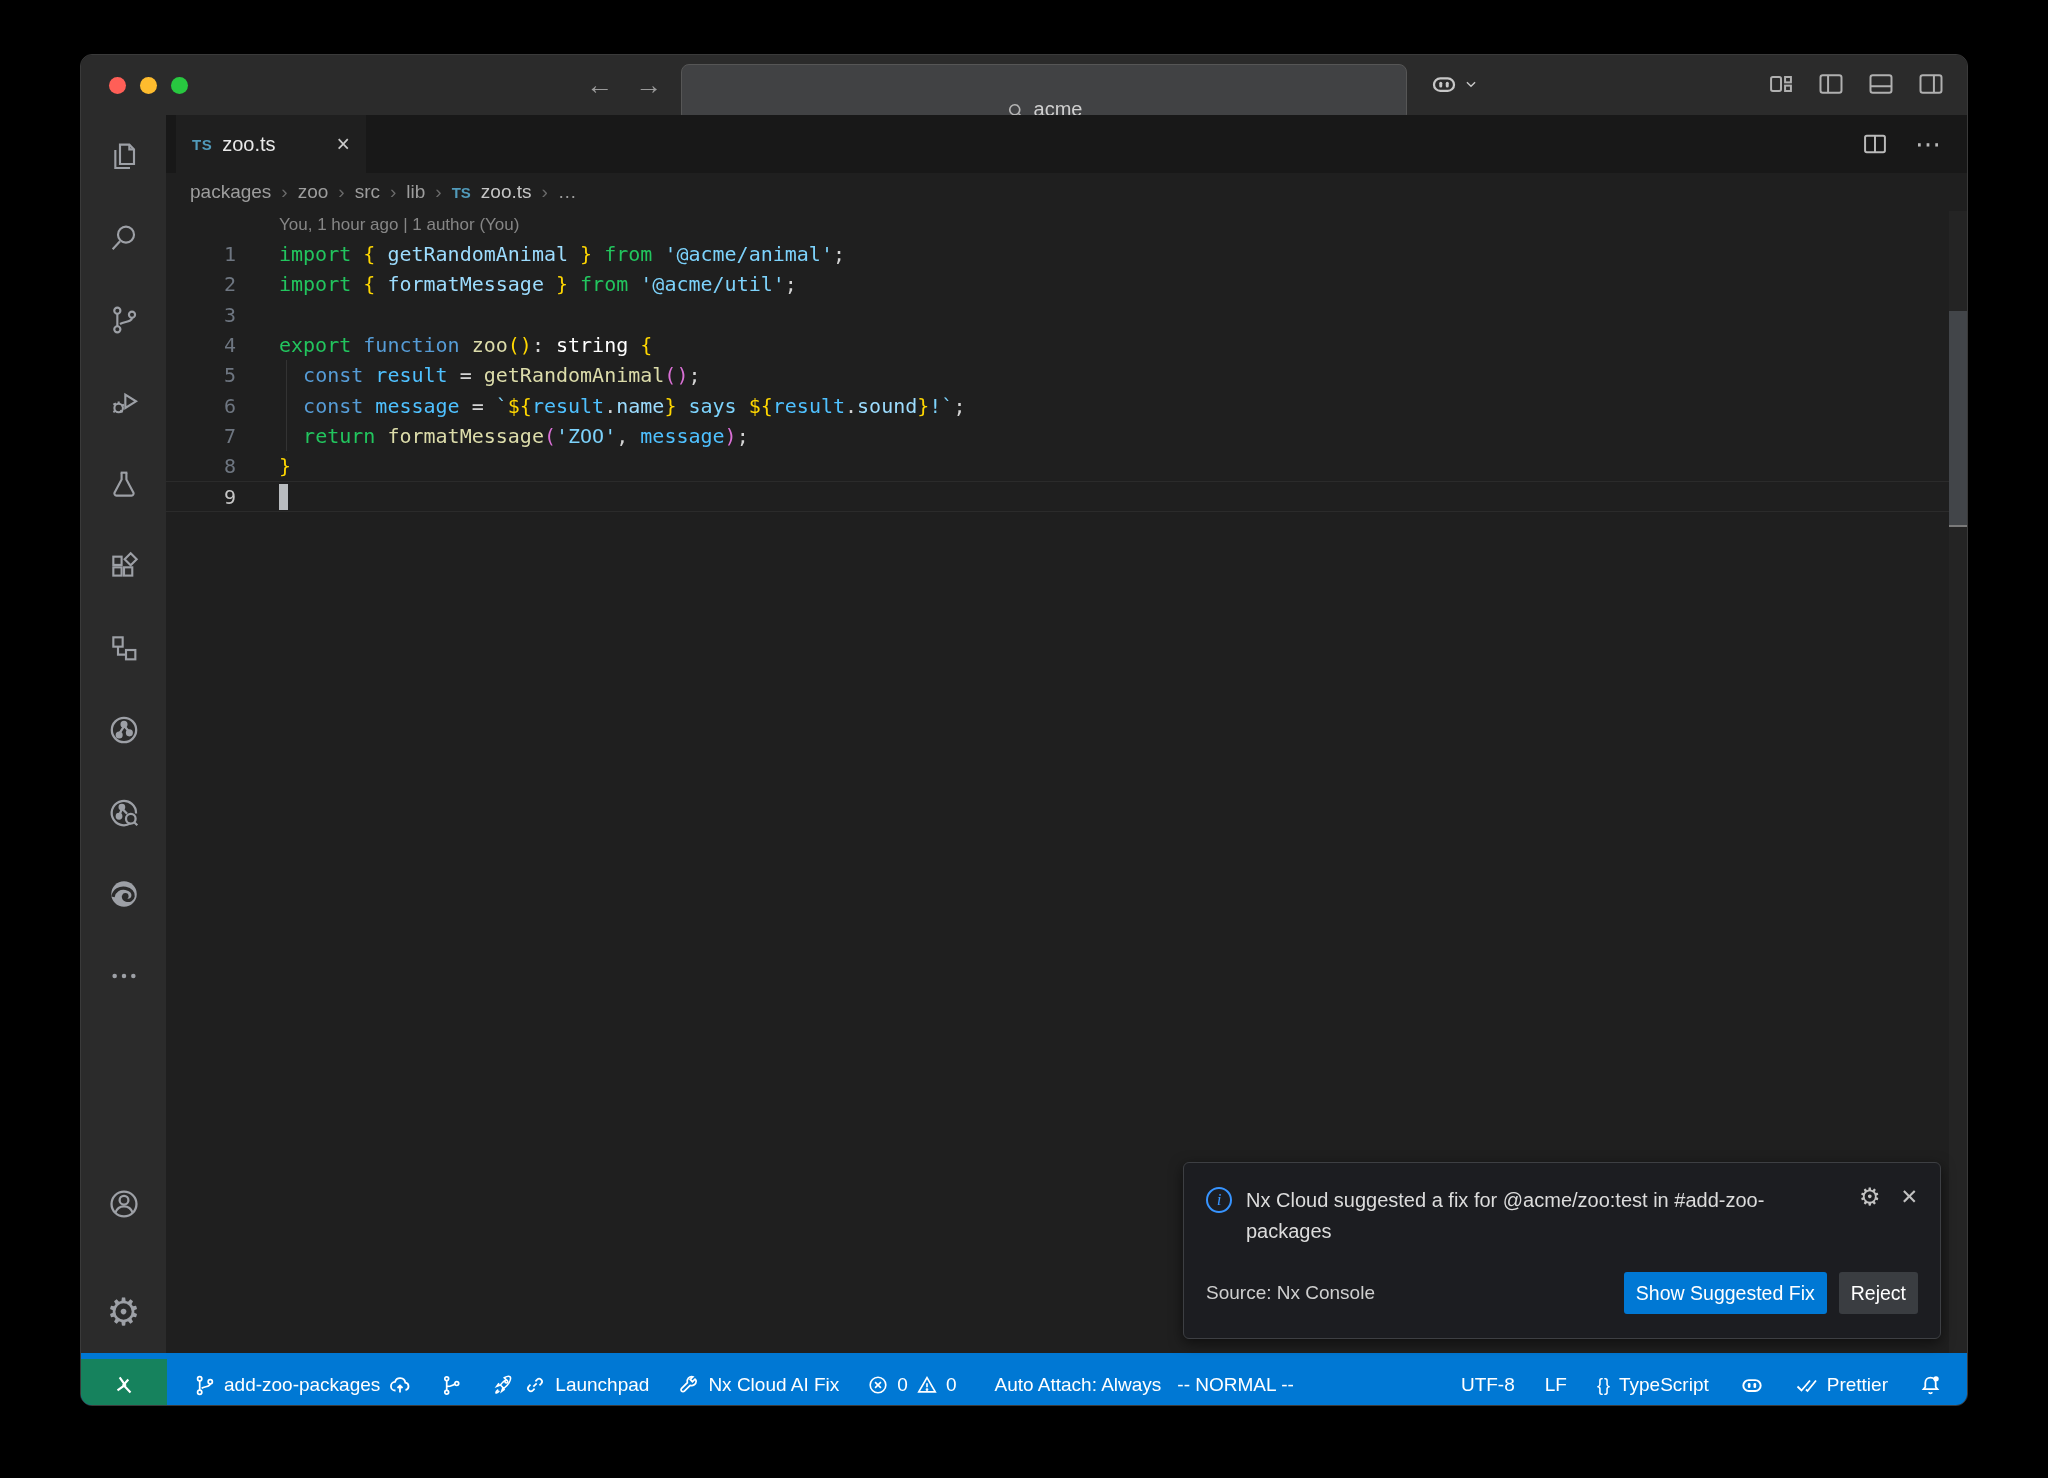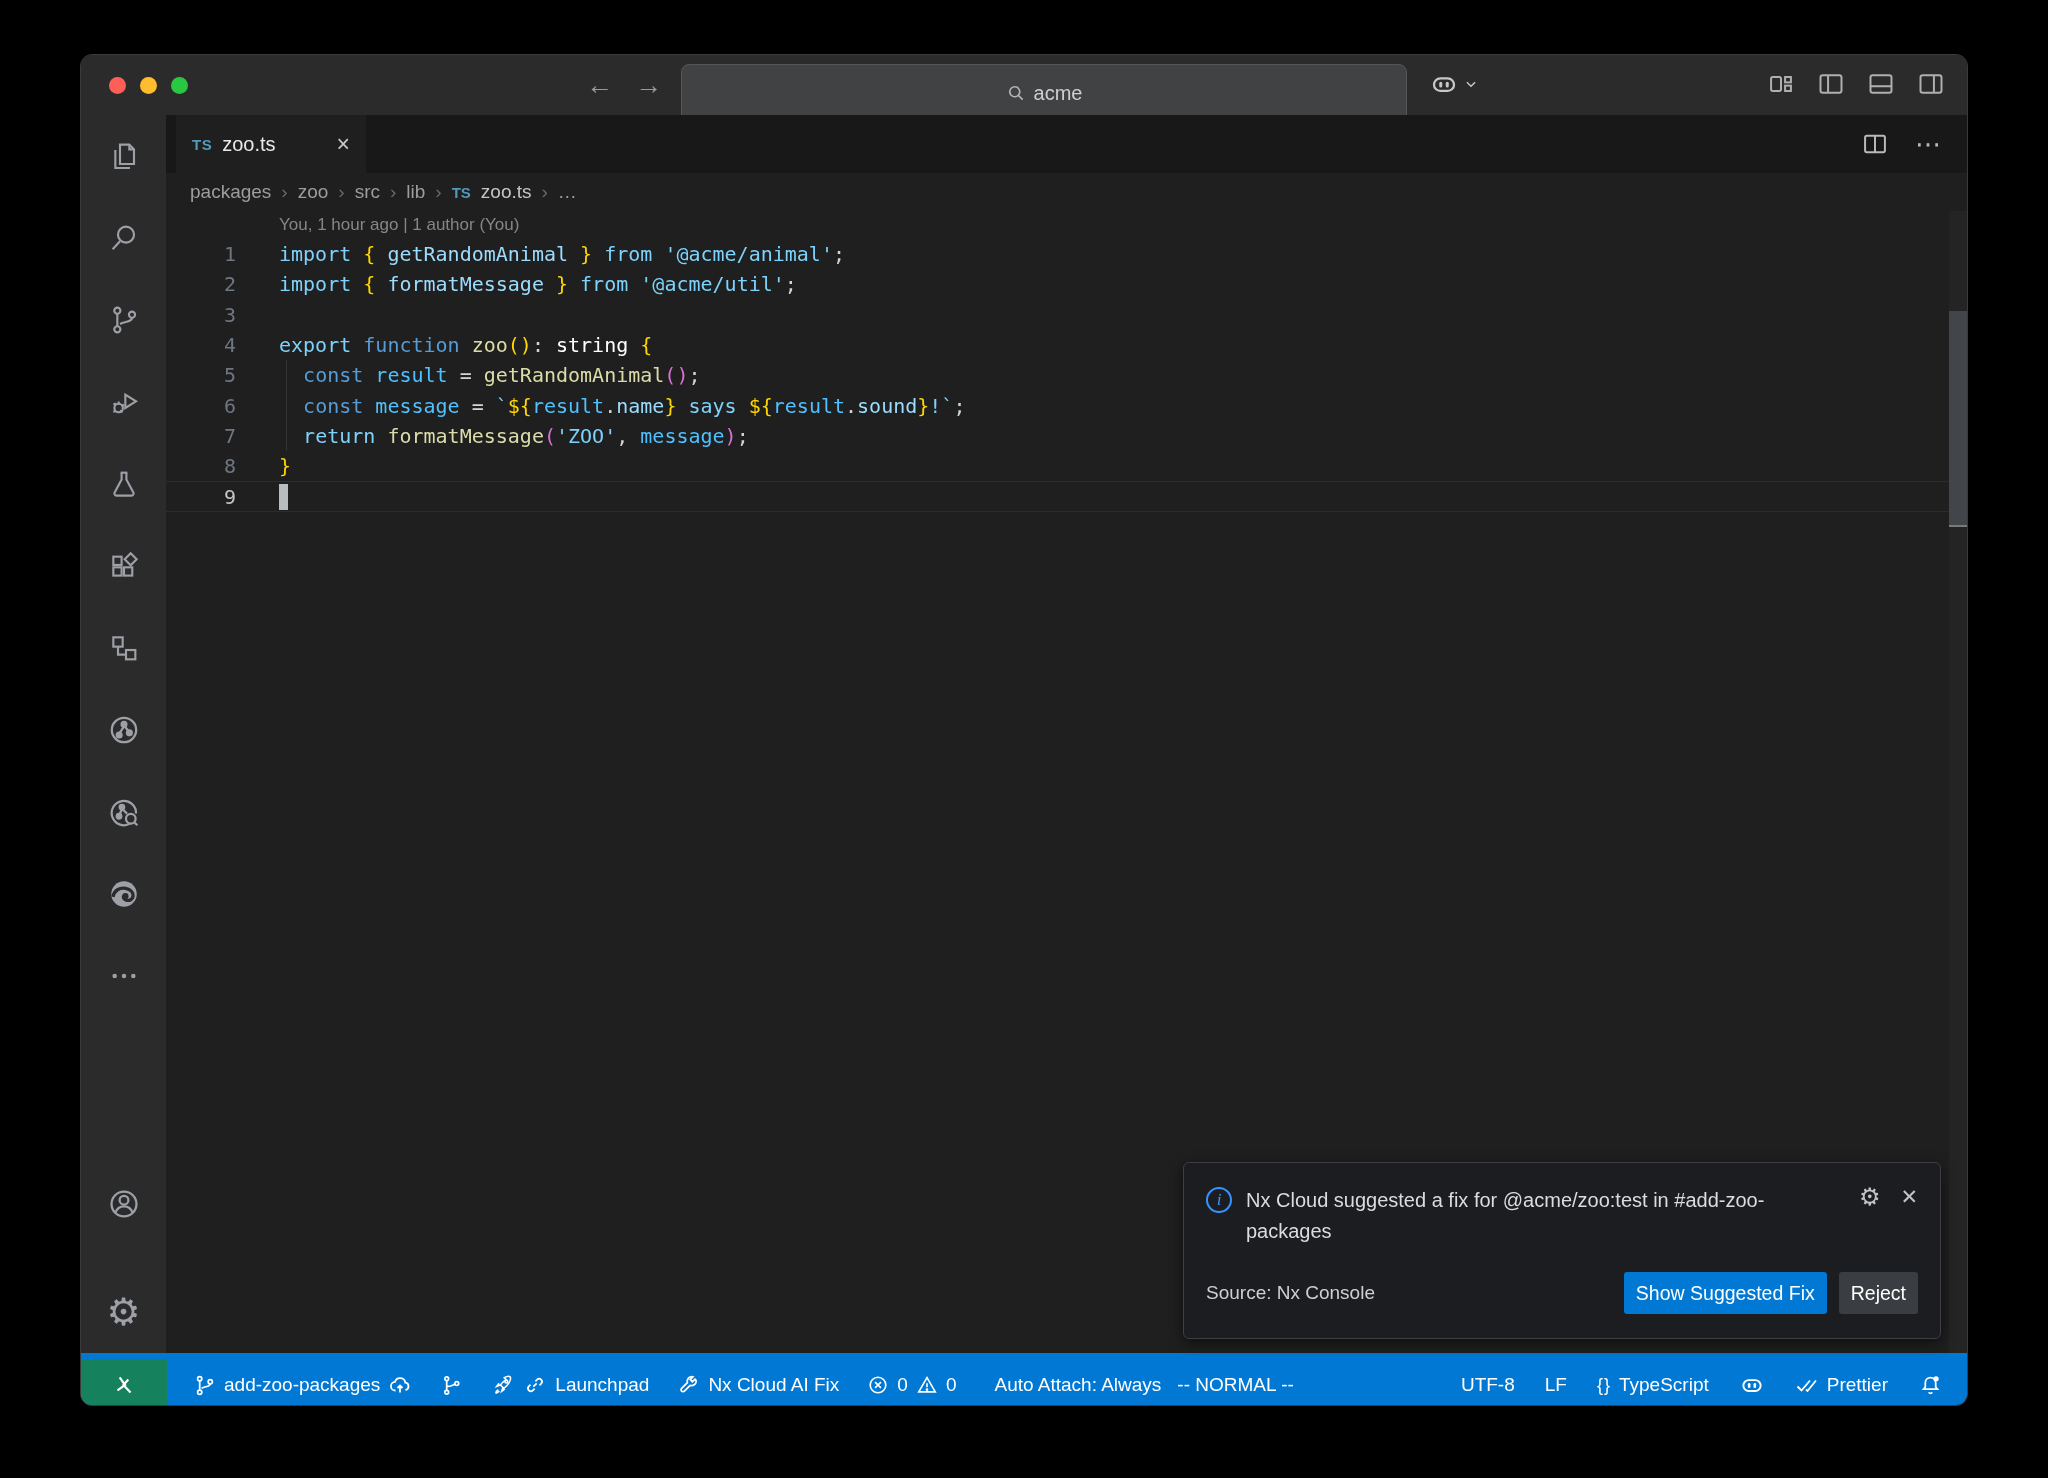--- a/index.html
+++ b/index.html
@@ -11,21 +11,21 @@
             border:1px solid #3a3a3a; box-shadow:0 20px 60px rgba(0,0,0,.8); }
 
   
   .titlebar { height:60px; background:#2b2b2b; position:relative; display:flex; align-items:center; }
   .traffic { position:absolute; left:28px; top:22px; display:flex; gap:14px; }
   .traffic span { width:17px; height:17px; border-radius:50%; display:block; }
   .nav-arrows { position:absolute; left:505px; top:0; height:60px; display:flex; align-items:center; gap:22px;
                 color:#9a9a9a; font-size:27px; }
   .searchbox { position:absolute; left:600px; top:9px; width:726px; height:58px;
                background:#414244; border:1px solid #565656; border-radius:8px;
-               display:flex; align-items:center; justify-content:center; gap:8px;
+               display:flex; align-items:flex-end; justify-content:center; gap:8px;
                color:#cfcfcf; font-size:20px; }
   .copilot-tb { position:absolute; left:1348px; top:14px; display:flex; align-items:center; gap:5px; color:#c7c7c7; }
   .tb-icons { position:absolute; right:22px; top:15px; display:flex; gap:22px; }
   .tb-icons svg, .copilot-tb svg { display:block; }
 
   
   .main { display:flex; height:1238px; }
   .activitybar { width:85px; background:#2b2b2b; display:flex; flex-direction:column; align-items:center;
                  padding-top:0; flex:none; }
   .ab-slot { height:82px; display:flex; align-items:center; justify-content:center; width:100%; }
@@ -49,21 +49,21 @@
 
   .code-area { position:relative; flex:1; font-family:"DejaVu Sans Mono", monospace; font-size:20px; }
   .blame { height:28px; margin-left:113px; color:#868686;
            font-family:"Liberation Sans", sans-serif; font-size:17px; display:flex; align-items:center; }
   .code-line { display:flex; height:30.3px; align-items:center; white-space:pre; }
   .code-line .ln { width:70px; flex:none; text-align:right; color:#6e7681; margin-right:43px; }
   .code-line.current .ln { color:#c6c6c6; }
   .code-line.current { box-shadow: inset 0 1px 0 rgba(255,255,255,.055), inset 0 -1px 0 rgba(255,255,255,.055); }
   .cursor { display:inline-block; width:9px; height:26px; background:#b9bcbf; vertical-align:-6px; }
 
-  .kw{color:#7dd3fc} .st{color:#569CD6} .fn{color:#DCDCAA} .ty{color:#ffffff}
+  .kw{color:#22c55e} .st{color:#569CD6} .fn{color:#DCDCAA} .ty{color:#ffffff}
   .v1{color:#4FC1FF} .v2{color:#9CDCFE} .str{color:#7dd3fc} .pun{color:#D4D4D4}
   .b1{color:#FFD700} .b2{color:#DA70D6}
 
   .indent-guide { position:absolute; left:120px; top:149px; width:1px; height:91px; background:rgba(255,255,255,.09); }
 
   .scrollbar-track { position:absolute; right:0; top:0; width:18px; height:100%; background:rgba(255,255,255,.025); }
   .scrollbar-thumb { position:absolute; right:0; top:100px; width:18px; height:216px; background:#424549; }
   .ruler-mark { position:absolute; right:0; top:314px; width:18px; height:2px; background:#7a7a7a; }
 
   

